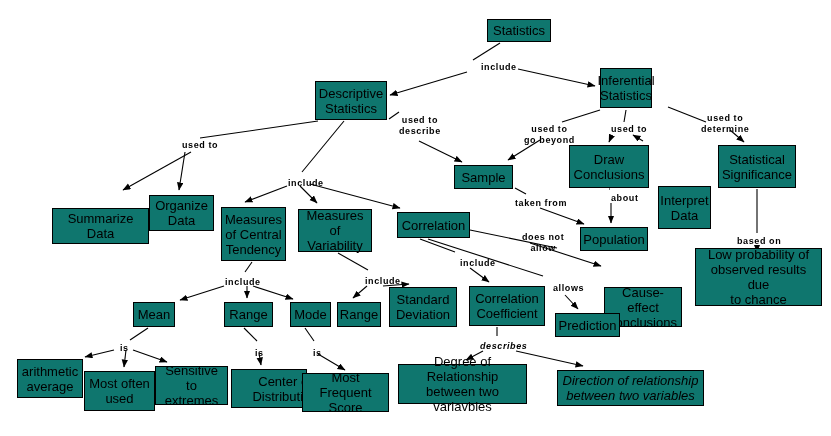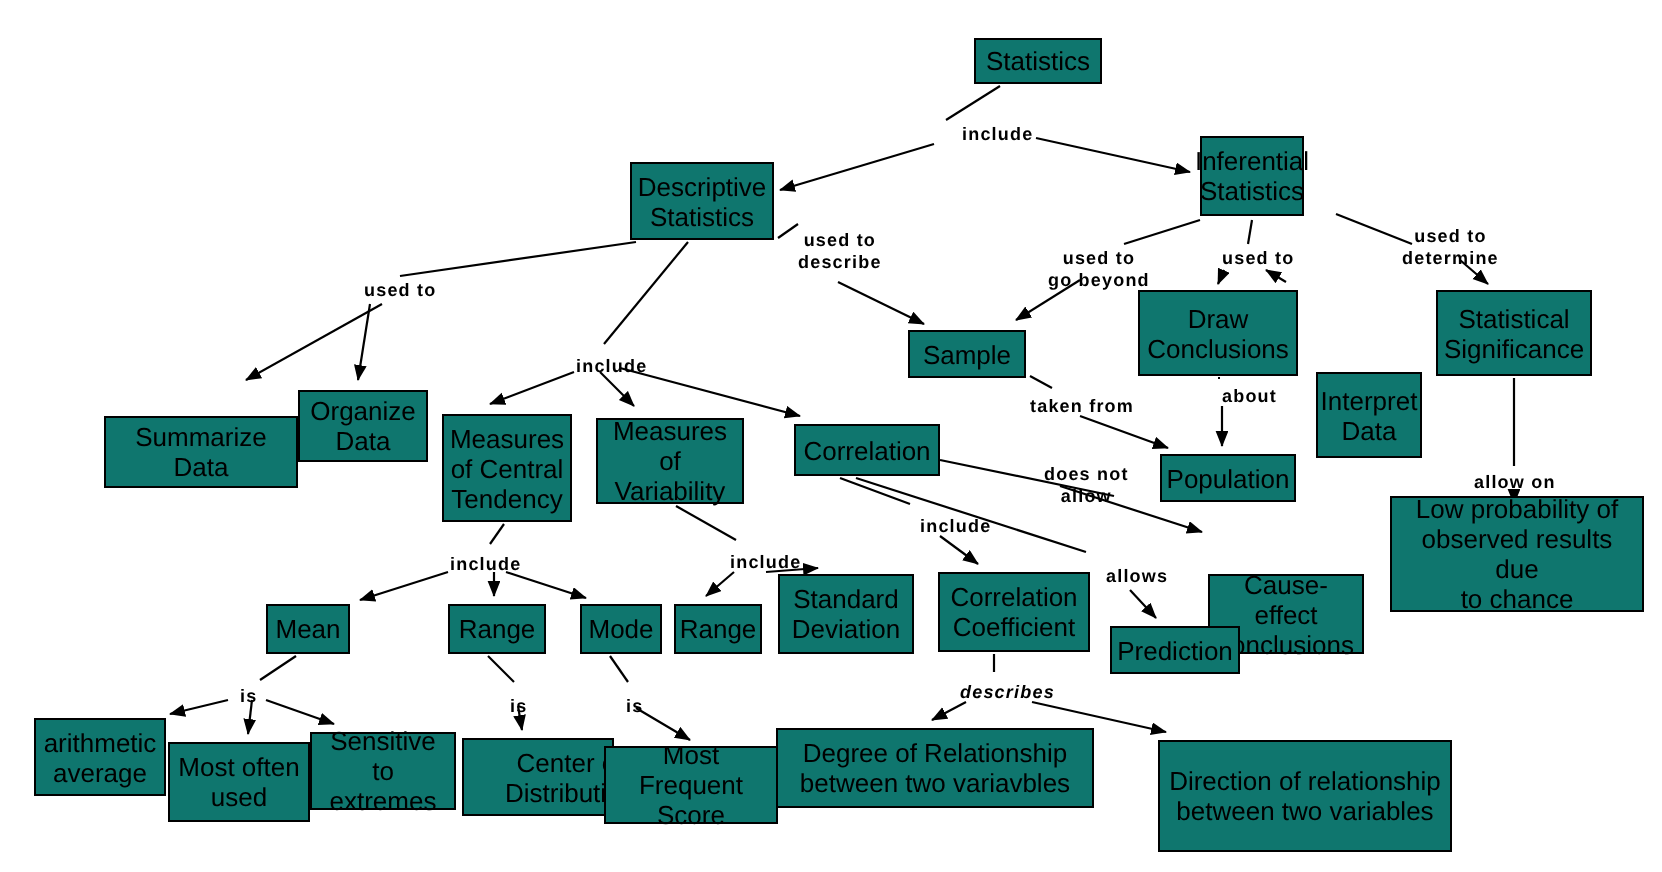--- a/index.html
+++ b/index.html
@@ -139,37 +139,37 @@
       <div class="node" style="left: 290px; top: 302px; width: 41px; height: 25px;">Mode</div>
       <div class="node" style="left: 337px; top: 302px; width: 44px; height: 25px;">Range</div>
       <div class="node" style="left: 389px; top: 287px; width: 68px; height: 40px;">Standard<br>Deviation</div>
       <div class="node" style="left: 469px; top: 286px; width: 76px; height: 40px;">Correlation<br>Coefficient</div>
       <div class="node" style="left: 555px; top: 313px; width: 65px; height: 24px;">Prediction</div>
       <div class="node" style="left: 17px; top: 359px; width: 66px; height: 39px;">arithmetic<br>average</div>
       <div class="node" style="left: 84px; top: 371px; width: 71px; height: 40px;">Most often<br>used</div>
       <div class="node" style="left: 155px; top: 366px; width: 73px; height: 39px;">Sensitive<br>to extremes</div>
       <div class="node" style="left: 231px; top: 369px; width: 76px; height: 39px; padding-left: 36px;">Center of<br>Distribution</div>
       <div class="node" style="left: 302px; top: 373px; width: 87px; height: 39px;">Most Frequent<br>Score</div>
-      <div class="node" style="left: 388px; top: 364px; width: 159px; height: 40px;">Degree of Relationship<br>between two variavbles</div>
-      <div class="node" style="left: 579px; top: 370px; width: 147px; height: 56px;">Direction of relationship<br>between two variables</div>
+      <div class="node" style="left: 398px; top: 364px; width: 129px; height: 40px;">Degree of Relationship<br>between two variavbles</div>
+      <div class="node" style="left: 557px; top: 370px; width: 147px; height: 36px; font-style: italic;">Direction of relationship<br>between two variables</div>
     </div>
   <div id="edge-label-layer">
       <div class="lbl" style="left: 481px; top: 62px;">include</div>
       <div class="lbl" style="left: 182px; top: 140px;">used to</div>
       <div class="lbl" style="left: 399px; top: 115px;">used to
 describe</div>
       <div class="lbl" style="left: 288px; top: 178px;">include</div>
       <div class="lbl" style="left: 524px; top: 124px;">used to
 go beyond</div>
       <div class="lbl" style="left: 611px; top: 124px;">used to</div>
       <div class="lbl" style="left: 701px; top: 113px;">used to
 determine</div>
       <div class="lbl" style="left: 515px; top: 198px;">taken from</div>
       <div class="lbl" style="left: 611px; top: 193px;">about</div>
-      <div class="lbl" style="left: 737px; top: 236px;">allow on</div>
+      <div class="lbl" style="left: 737px; top: 236px;">based on</div>
       <div class="lbl" style="left: 522px; top: 232px;">does not
 allow</div>
       <div class="lbl" style="left: 225px; top: 277px;">include</div>
       <div class="lbl" style="left: 365px; top: 276px;">include</div>
       <div class="lbl" style="left: 460px; top: 258px;">include</div>
       <div class="lbl" style="left: 553px; top: 283px;">allows</div>
       <div class="lbl" style="left: 480px; top: 341px; font-style: italic;">describes</div>
       <div class="lbl" style="left: 120px; top: 343px;">is</div>
       <div class="lbl" style="left: 255px; top: 348px;">is</div>
       <div class="lbl" style="left: 313px; top: 348px;">is</div>

